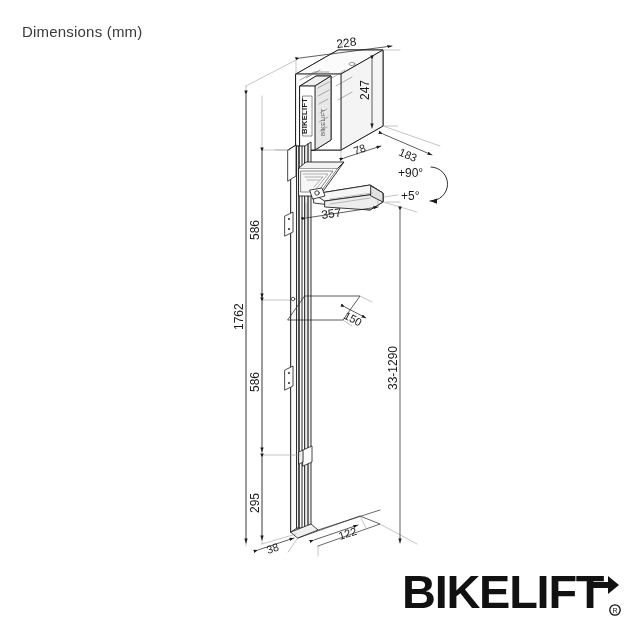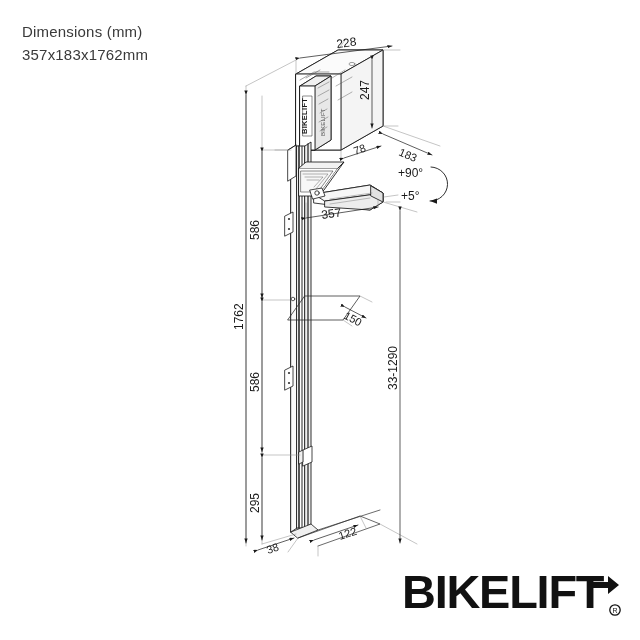--- a/index.html
+++ b/index.html
@@ -42,21 +42,20 @@
   }
   #logo-svg { display: block; }
 </style>
 </head>
 <body>
 
 <div id="page">
 
   <div id="header-block">
     <div class="header-line">Dimensions (mm)</div>
-    <div class="header-line">357x183x1762mm</div>
   </div>
 
   <svg id="drawing-svg" width="640" height="640" viewBox="0 0 640 640">
     <defs>
       <marker id="ar" markerWidth="9" markerHeight="9" refX="8" refY="3" orient="auto">
         <path d="M0,0 L8,3 L0,6 z" fill="#1a1a1a"></path>
       </marker>
       <marker id="arS" markerWidth="7" markerHeight="7" refX="6.5" refY="2.4" orient="auto">
         <path d="M0,0 L6.5,2.4 L0,4.8 z" fill="#1a1a1a"></path>
       </marker>

